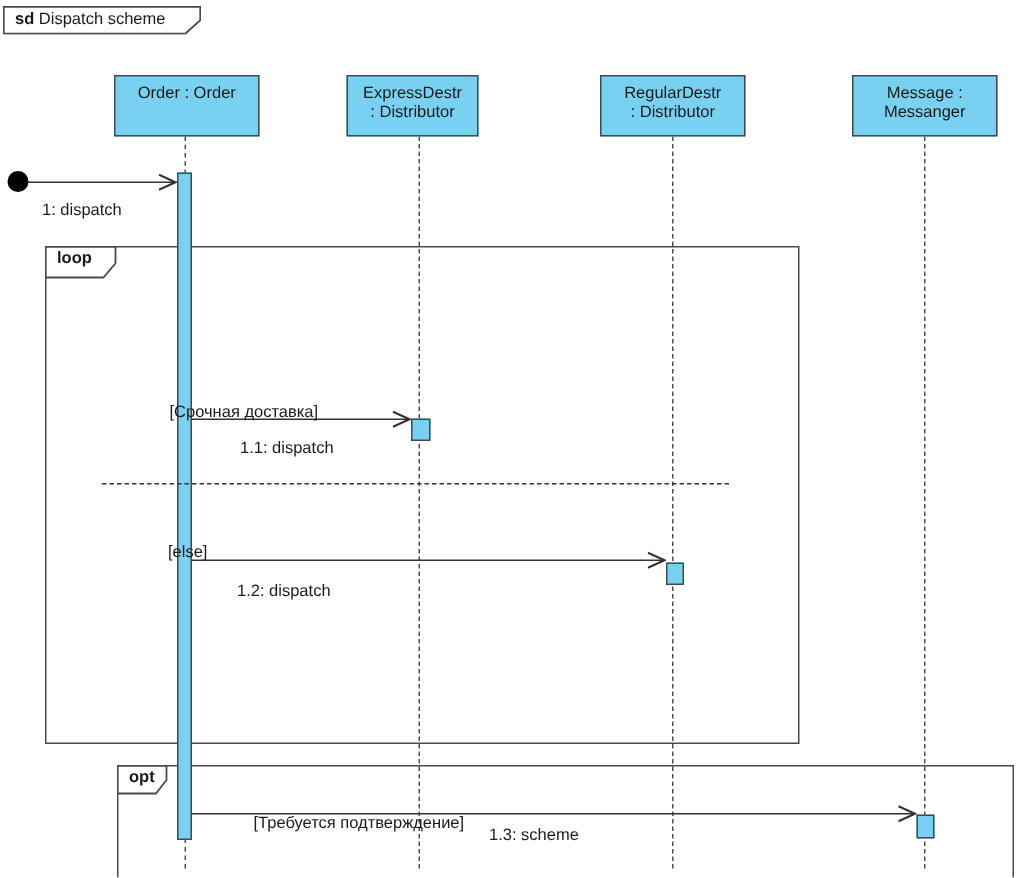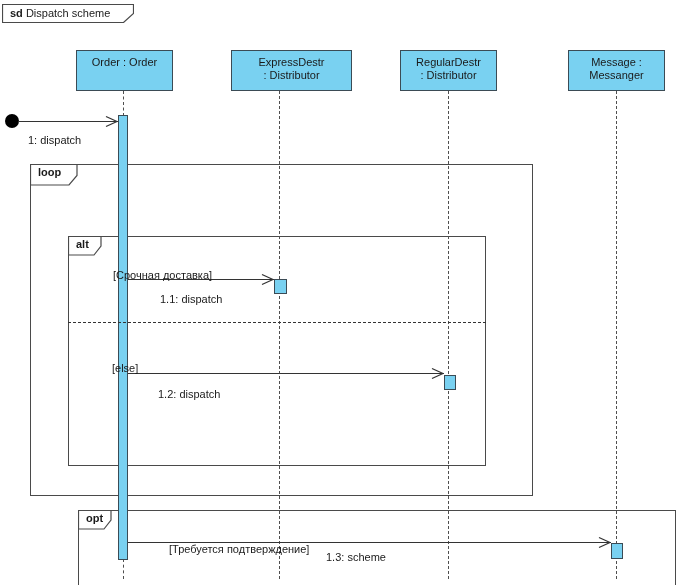--- a/index.html
+++ b/index.html
@@ -65,21 +65,21 @@
   <div class="abs lifeline" style="left:123px;top:91px;height:25px;"></div>
   <div class="abs lifeline" style="left:123px;top:559px;height:20px;"></div>
   <div class="abs lifeline" style="left:279px;top:91px;height:488px;"></div>
   <div class="abs lifeline" style="left:448px;top:91px;height:488px;"></div>
   <div class="abs lifeline" style="left:616px;top:91px;height:488px;"></div>
 
   <div class="abs head" style="left:76px;top:50px;width:97px;height:41px;">
     <span class="hline">Order : Order</span>
     <span class="hline"></span>
   </div>
-  <div class="abs head" style="left:231px;top:50px;width:121px;height:41px;">
+  <div class="abs head" style="left:231px;top:50px;width:88px;height:41px;">
     <span class="hline">ExpressDestr</span>
     <span class="hline">: Distributor</span>
   </div>
   <div class="abs head" style="left:400px;top:50px;width:97px;height:41px;">
     <span class="hline">RegularDestr</span>
     <span class="hline">: Distributor</span>
   </div>
   <div class="abs head" style="left:568px;top:50px;width:97px;height:41px;">
     <span class="hline">Message :</span>
     <span class="hline">Messanger</span>
@@ -87,28 +87,20 @@
 
   <div class="abs frag" style="left:30px;top:135px;width:503px;height:332px;">
     <div class="op-tab">
       <svg width="48" height="22">
         <path d="M0.5,0.5 H47 V11.5 L39,21 H0.5 Z" fill="#ffffff" stroke="#4A4A4A" stroke-width="1.2"></path>
       </svg>
       <span class="op-label">loop</span>
     </div>
   </div>
 
-  <div class="abs frag" style="left:68px;top:207px;width:418px;height:230px;">
-    <div class="op-tab">
-      <svg width="34" height="20">
-        <path d="M0.5,0.5 H33 V10 L26,19 H0.5 Z" fill="#ffffff" stroke="#4A4A4A" stroke-width="1.2"></path>
-      </svg>
-      <span class="op-label">alt</span>
-    </div>
-  </div>
 
   <div class="abs frag" style="left:78px;top:481px;width:598px;height:112px;">
     <div class="op-tab">
       <svg width="34" height="20">
         <path d="M0.5,0.5 H33 V10 L26,19 H0.5 Z" fill="#ffffff" stroke="#4A4A4A" stroke-width="1.2"></path>
       </svg>
       <span class="op-label">opt</span>
     </div>
   </div>
 

